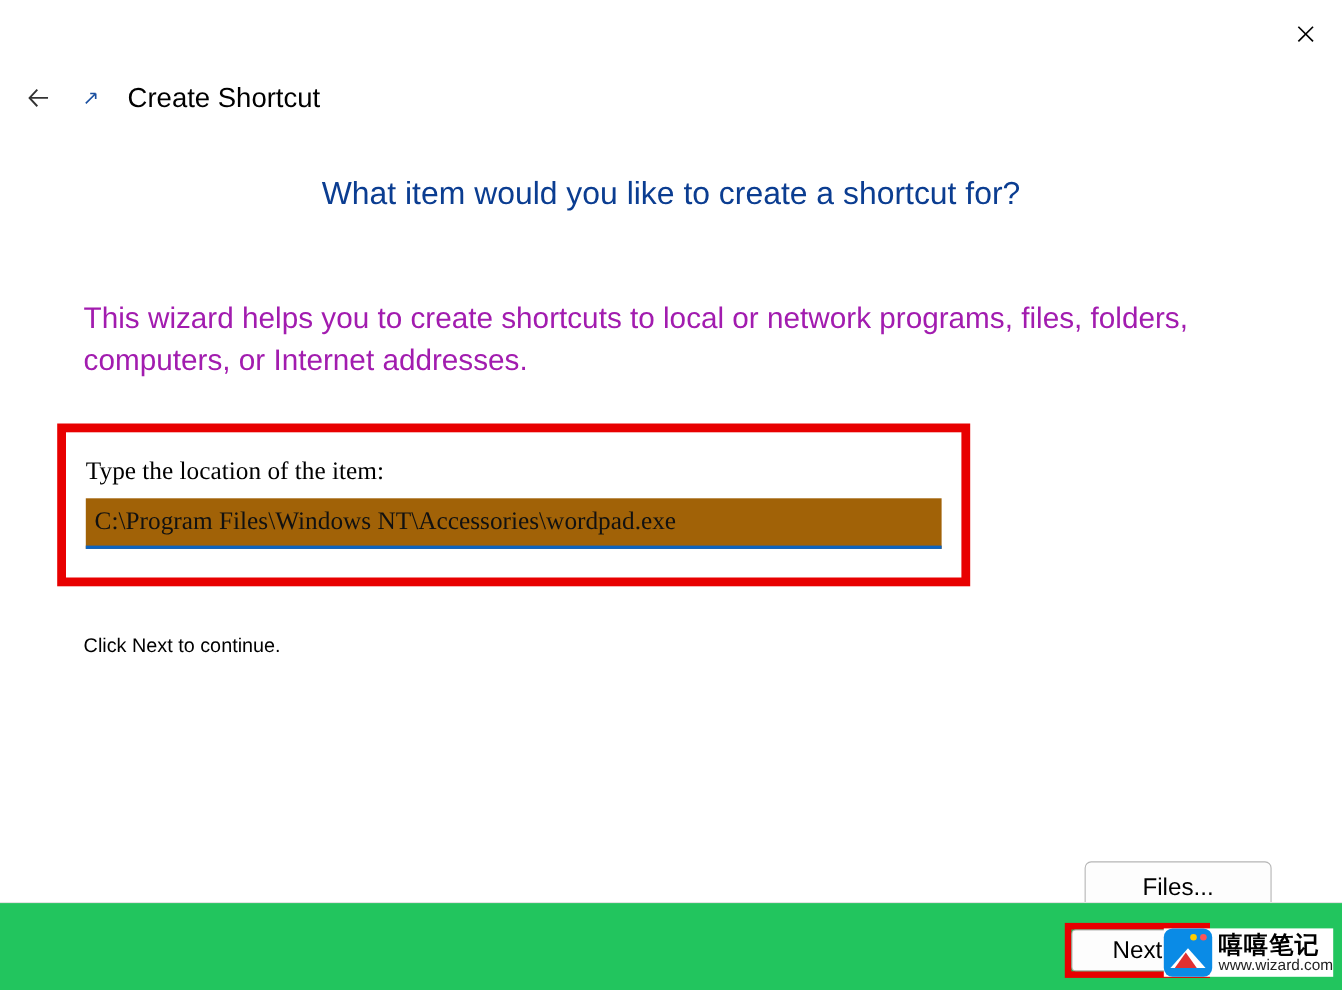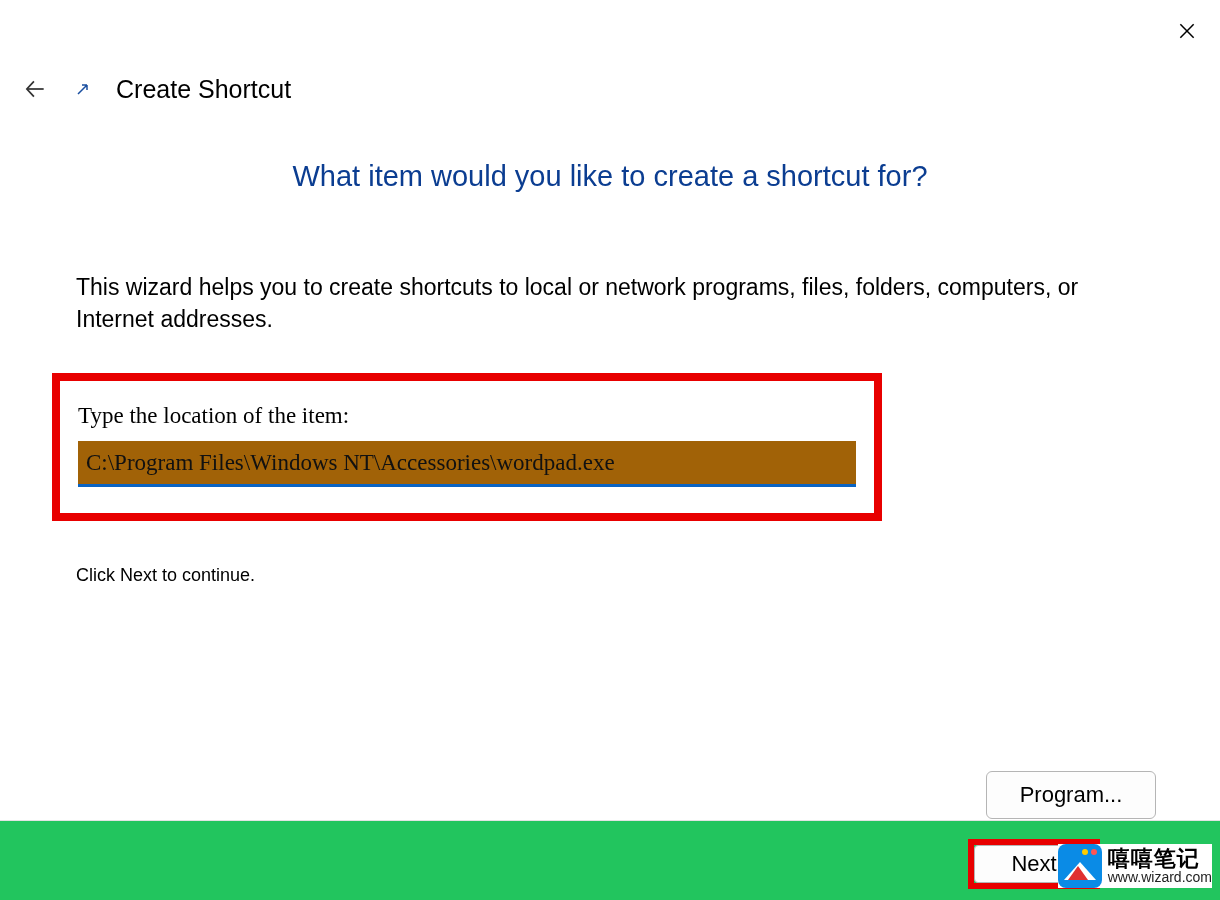--- a/index.html
+++ b/index.html
@@ -53,22 +53,22 @@
       top: 160px; left: 76px; right: 76px;
     }
     .main-heading {
       font-size: 29px;
       font-weight: 400;
       color: #0b3d91;
       margin-bottom: 78px;
       text-align: center;
     }
     .description {
-      font-size: 23px;
-      color: #000000;
+      font-size: 27px;
+      color: #a21caf;
       line-height: 1.4;
       margin-bottom: 38px;
     }
 
     .highlight-box {
       border: 8px solid #e80000;
       padding: 22px 18px 26px 18px;
       width: 830px;
       margin-left: -24px;
       font-family: Liberation Serif, serif;
@@ -211,21 +211,21 @@
     <h1 class="main-heading">What item would you like to create a shortcut for?</h1>
     <p class="description">This wizard helps you to create shortcuts to local or network programs, files, folders, computers, or Internet addresses.</p>
 
     <div class="row-wrap">
       <div class="highlight-box">
         <div class="field-col">
           <label class="input-label">Type the location of the item:</label>
           <input type="text" class="path-input" value="C:\Program Files\Windows NT\Accessories\wordpad.exe" style="">
         </div>
       </div>
-      <button class="browse-btn">Program...</button>
+      <button class="browse-btn">Files...</button>
     </div>
 
     <p class="continue-text">Click Next to continue.</p>
   </div>
 
   <div class="footer-bar">
     <div class="next-btn-wrap">
       <button class="next-btn">Next</button>
     </div>
   </div>

